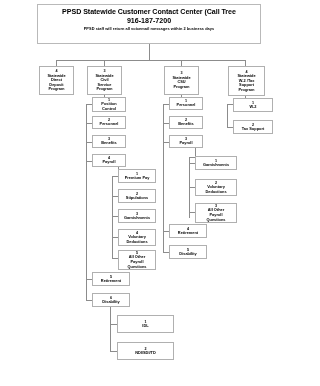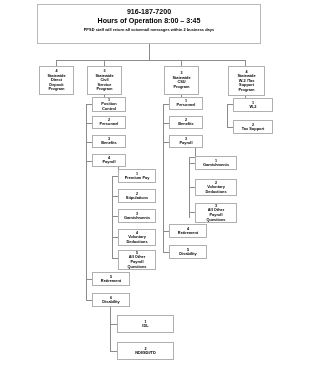--- a/index.html
+++ b/index.html
@@ -96,22 +96,22 @@
     padding: 0 1px;
     white-space: pre-line;
   }
 </style>
 </head>
 <body>
 
 <div id="page">
 
   <div class="header-box">
+    <div class="hdr-title">PPSD Statewide Customer Contact Center (Call Tree</div>
     <div class="hdr-phone">916-187-7200</div>
-    <div class="hdr-hours">Hours of Operation 8:00 – 3:45</div>
     <div class="hdr-note">PPSD staff will return all voicemail messages within 2 business days</div>
   </div>
 
   <div class="ln lnv" style="left:149px; top:44px; height:16px;"></div>
   <div class="ln lnh" style="left:56px; top:60px; width:189px;"></div>
 
   <div class="ln lnv" style="left:56px; top:60px; height:6px;"></div>
   <div class="ln lnv" style="left:104px; top:60px; height:6px;"></div>
   <div class="ln lnv" style="left:181px; top:60px; height:6px;"></div>
   <div class="ln lnv" style="left:245px; top:60px; height:6px;"></div>

